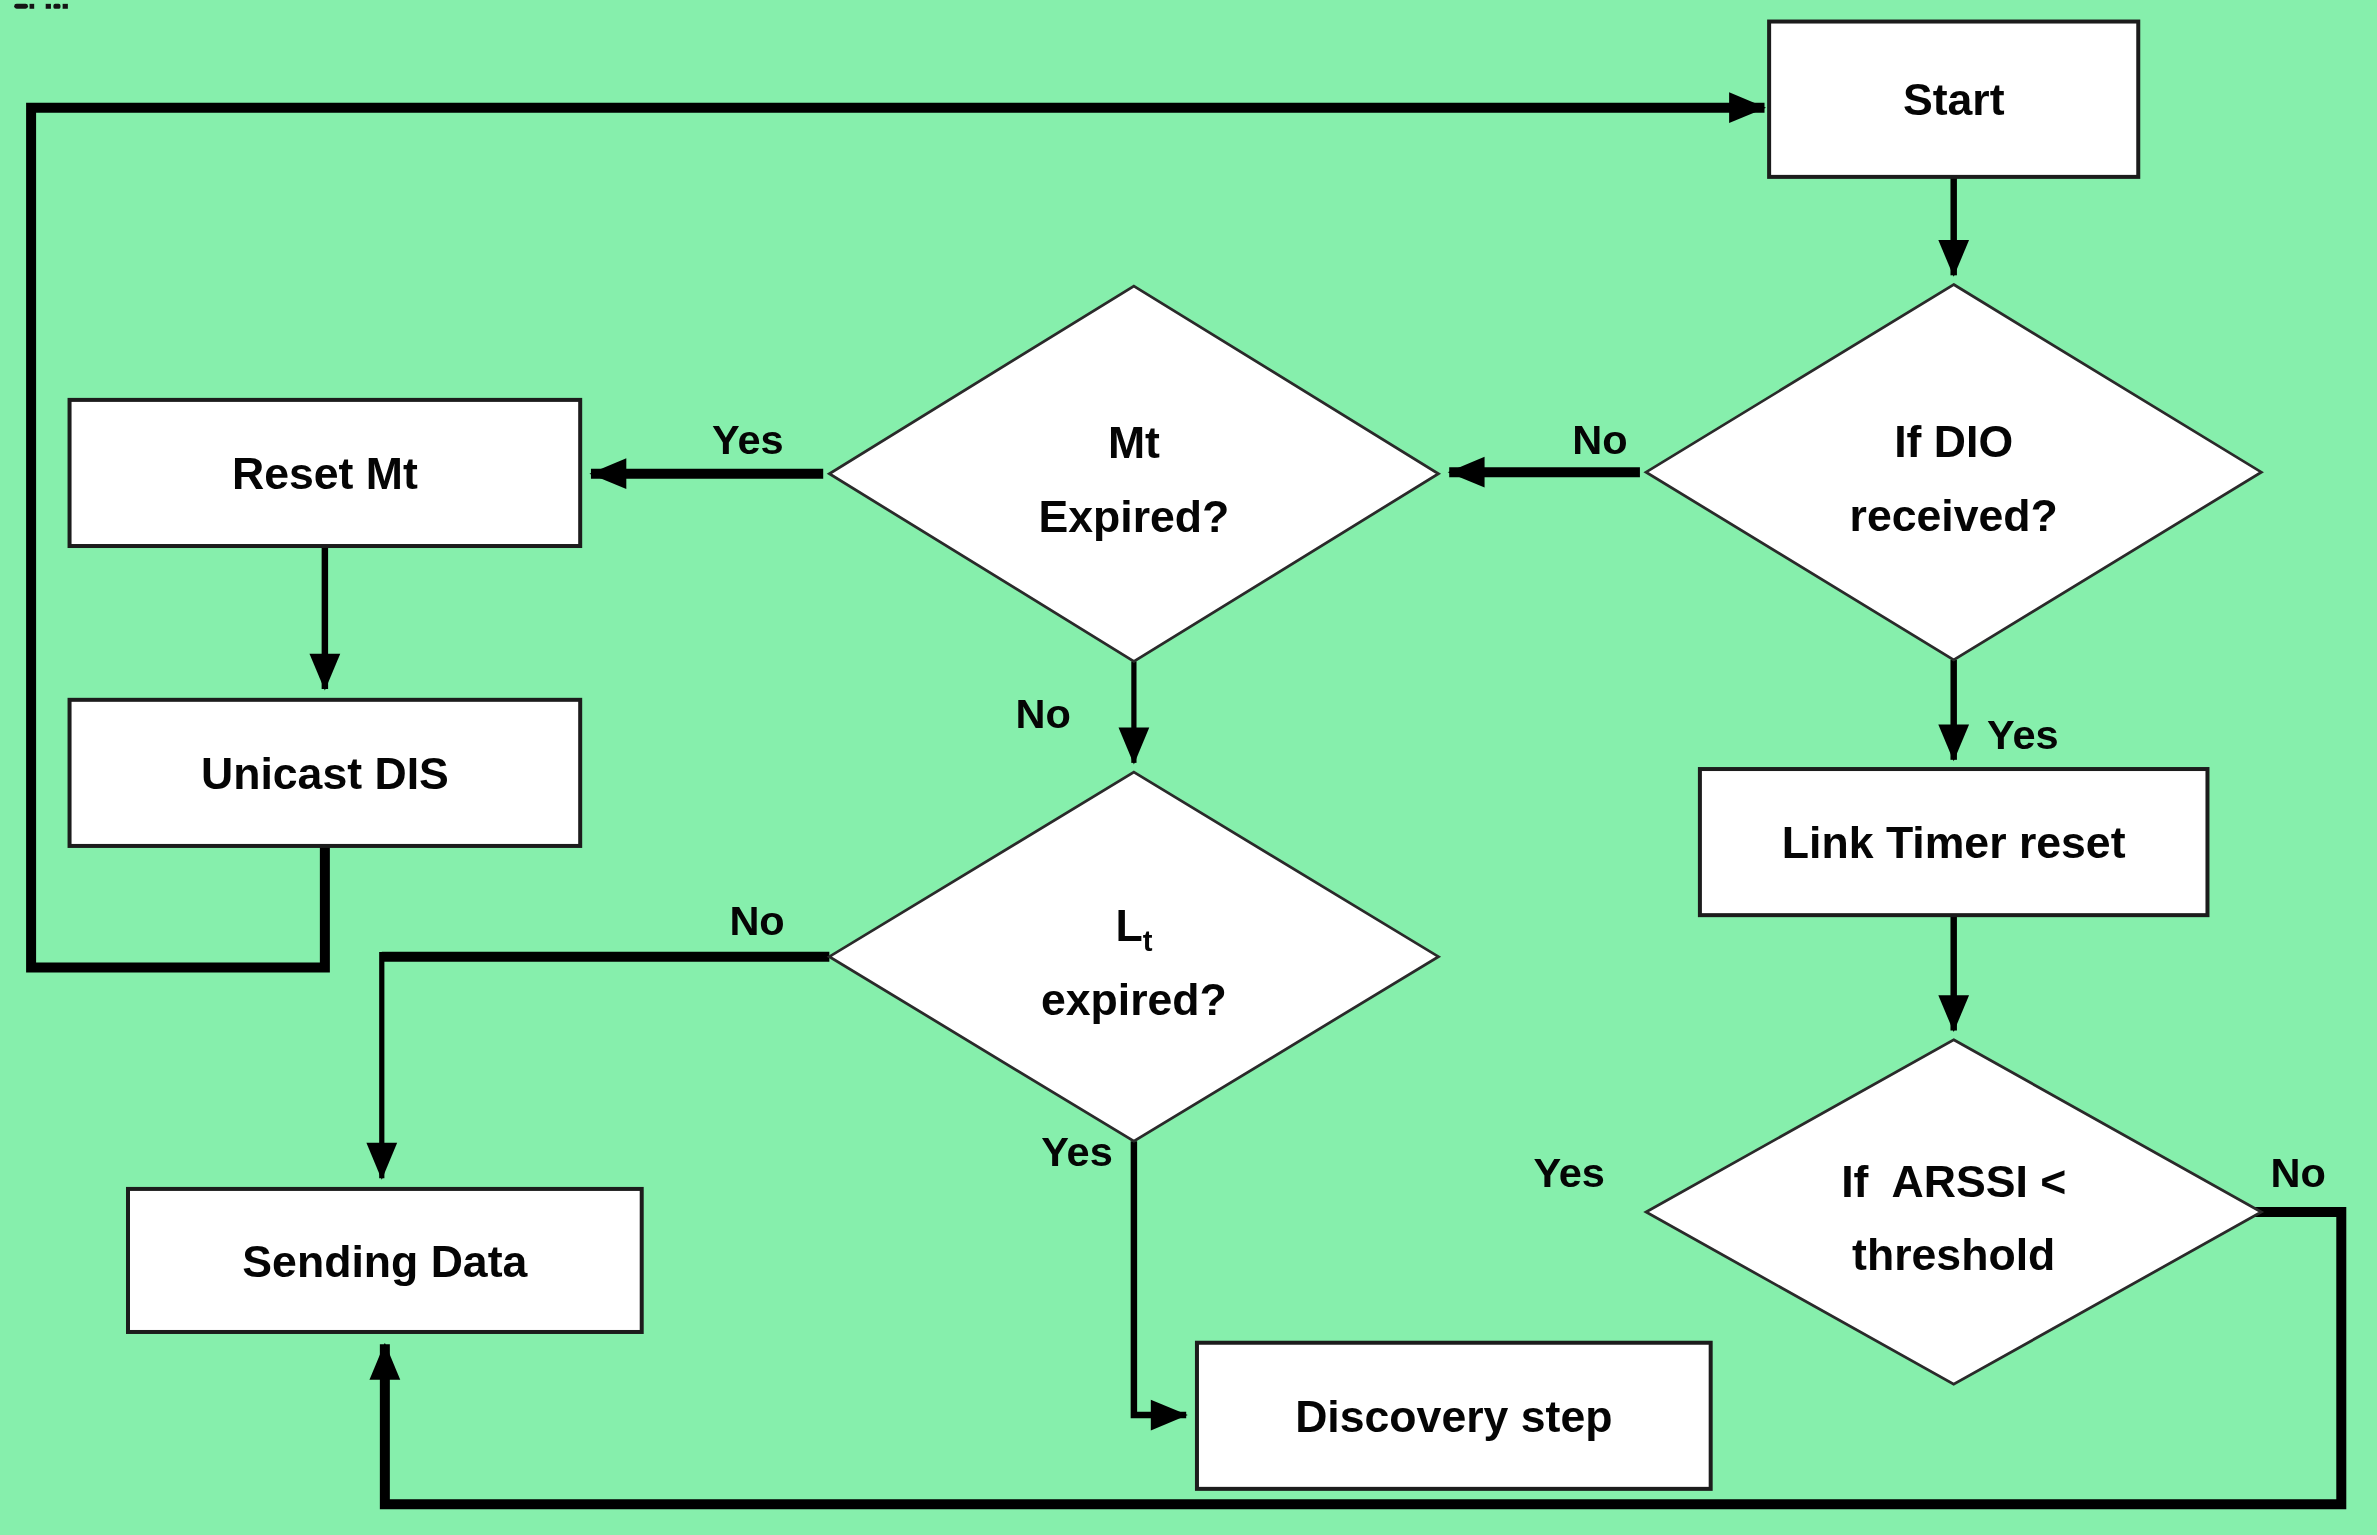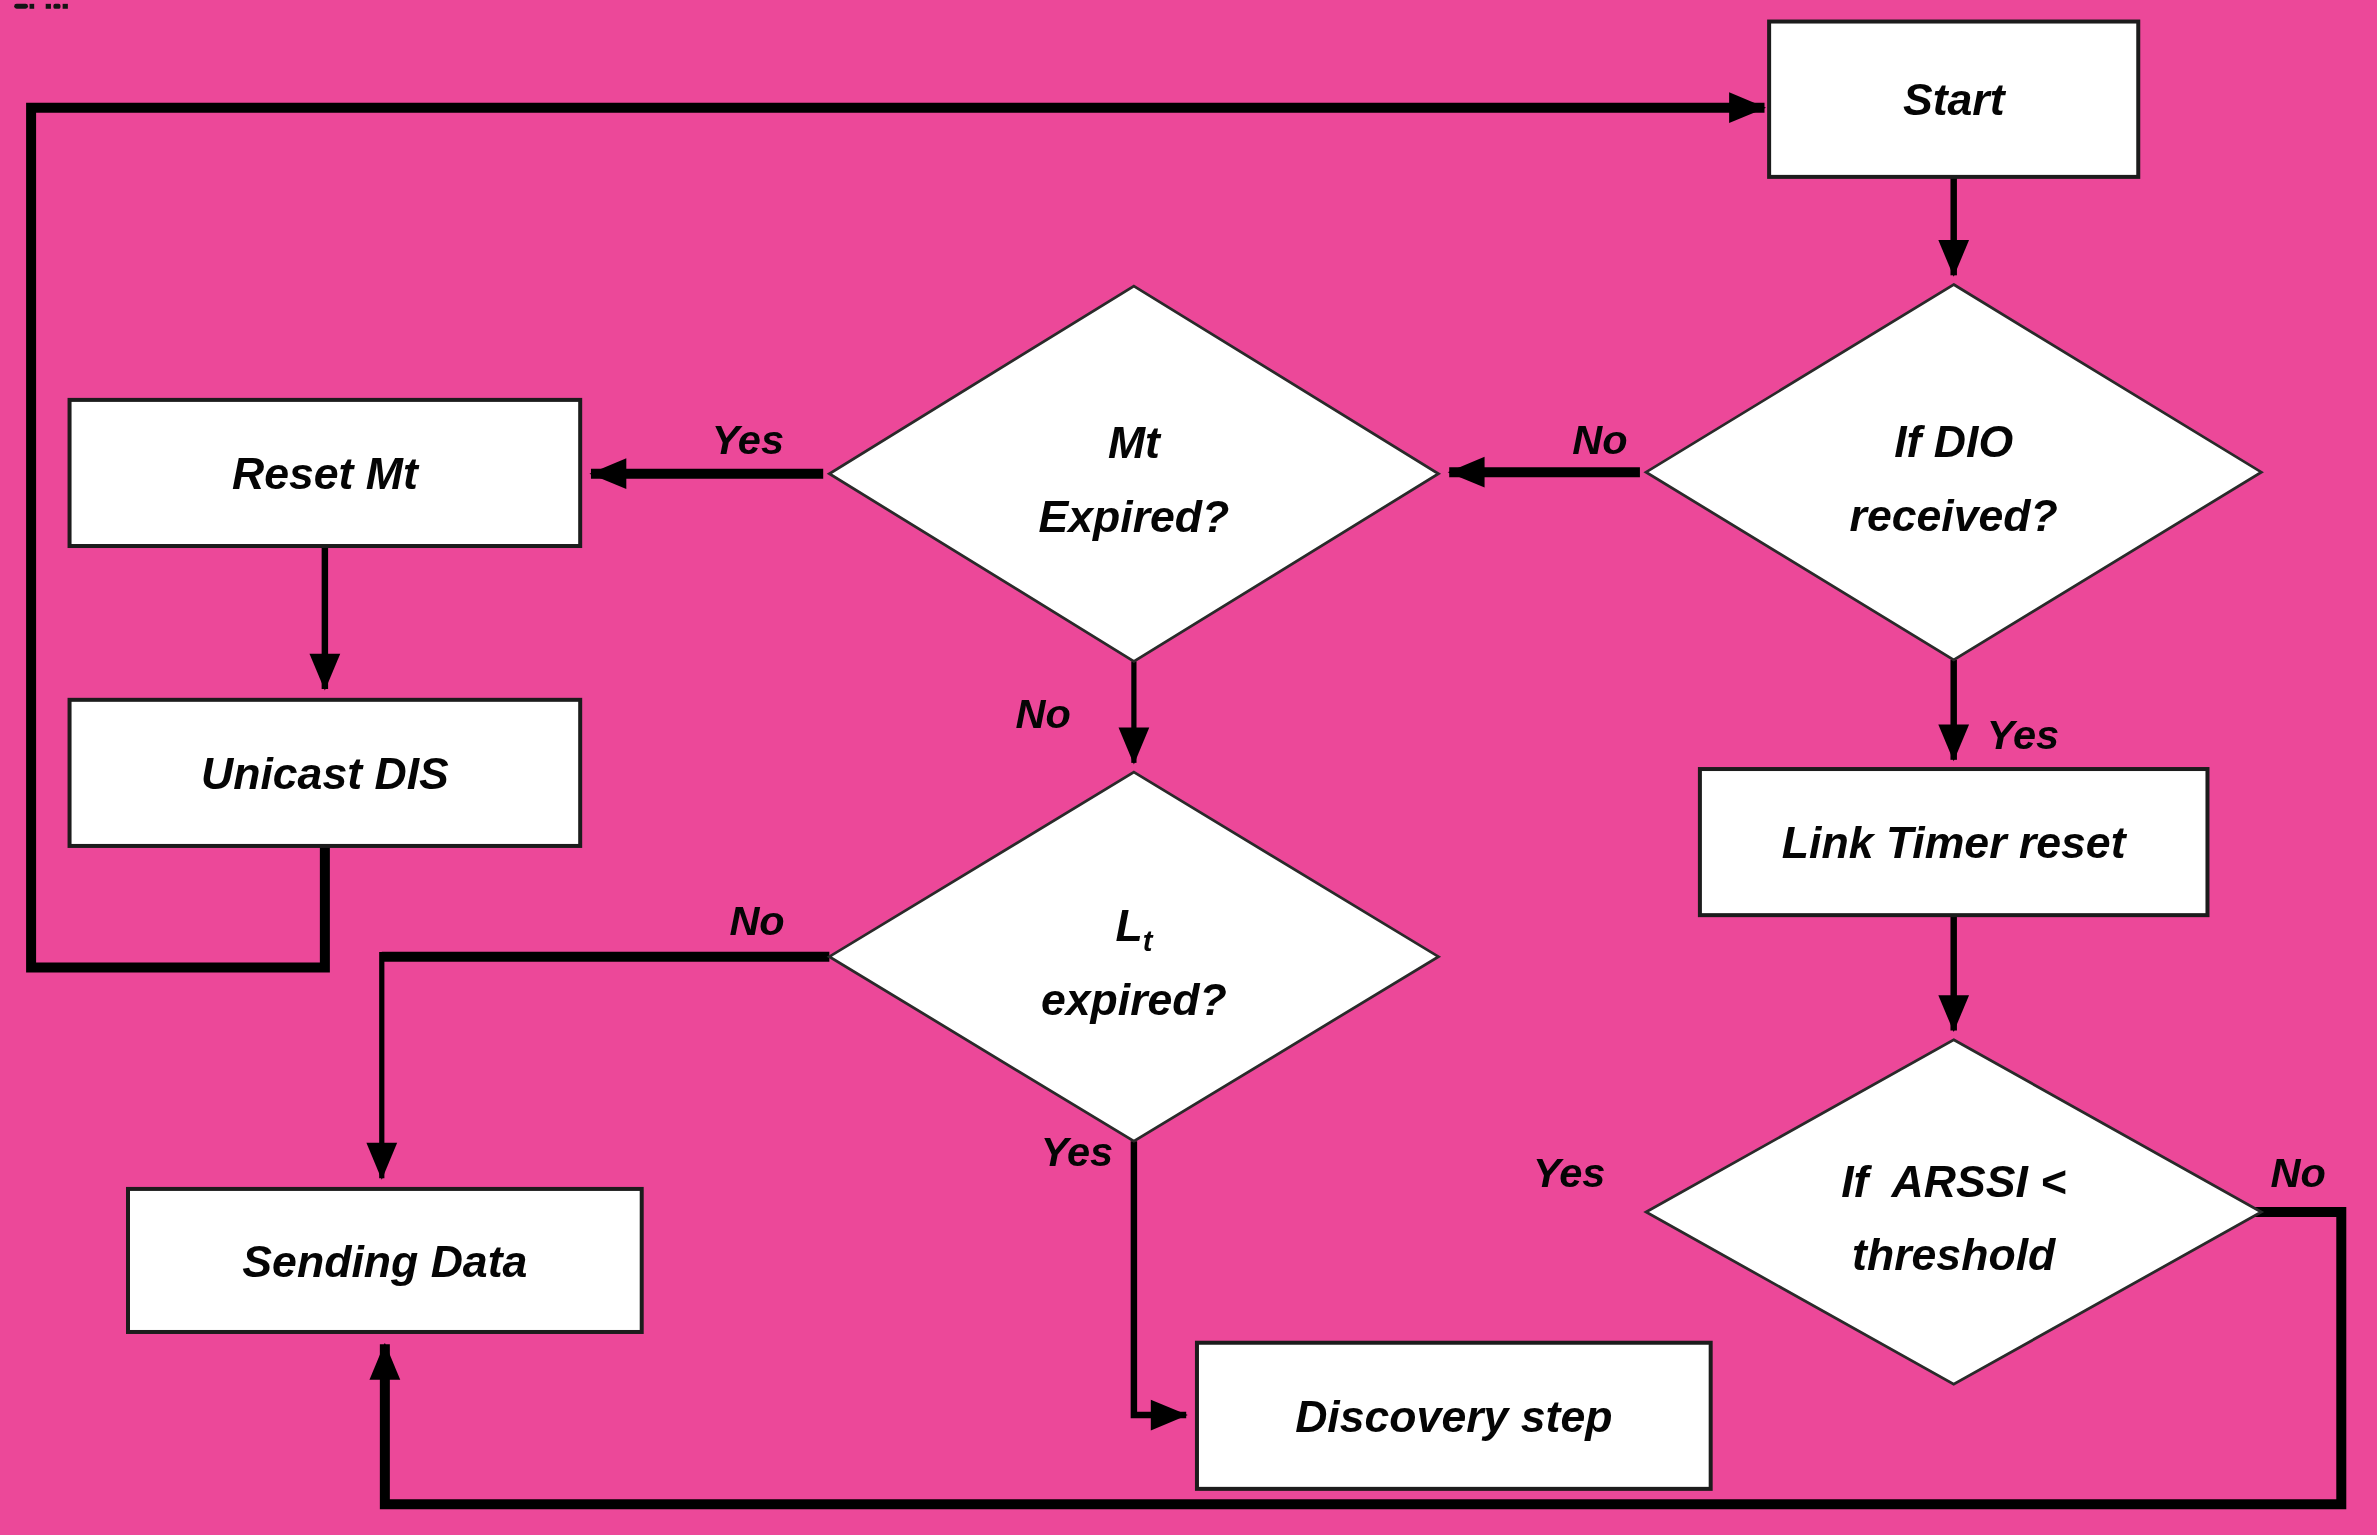--- a/index.html
+++ b/index.html
@@ -5,23 +5,22 @@
   html, body {
     margin: 0;
     padding: 0;
     width: 100%;
     height: 100%;
     background: #ffffff;
   }
   .stage {
     width: 100vw;
     height: 100vh;
-    background: #ec4899;
+    background: #86efac;
     overflow: hidden;
-    font-style: italic;
   }
   svg {
     display: block;
     width: 100%;
     height: 100%;
     font-family: "Liberation Sans", sans-serif;
   }
   .node-box {
     fill: #ffffff;
     stroke: #1c1c1c;

